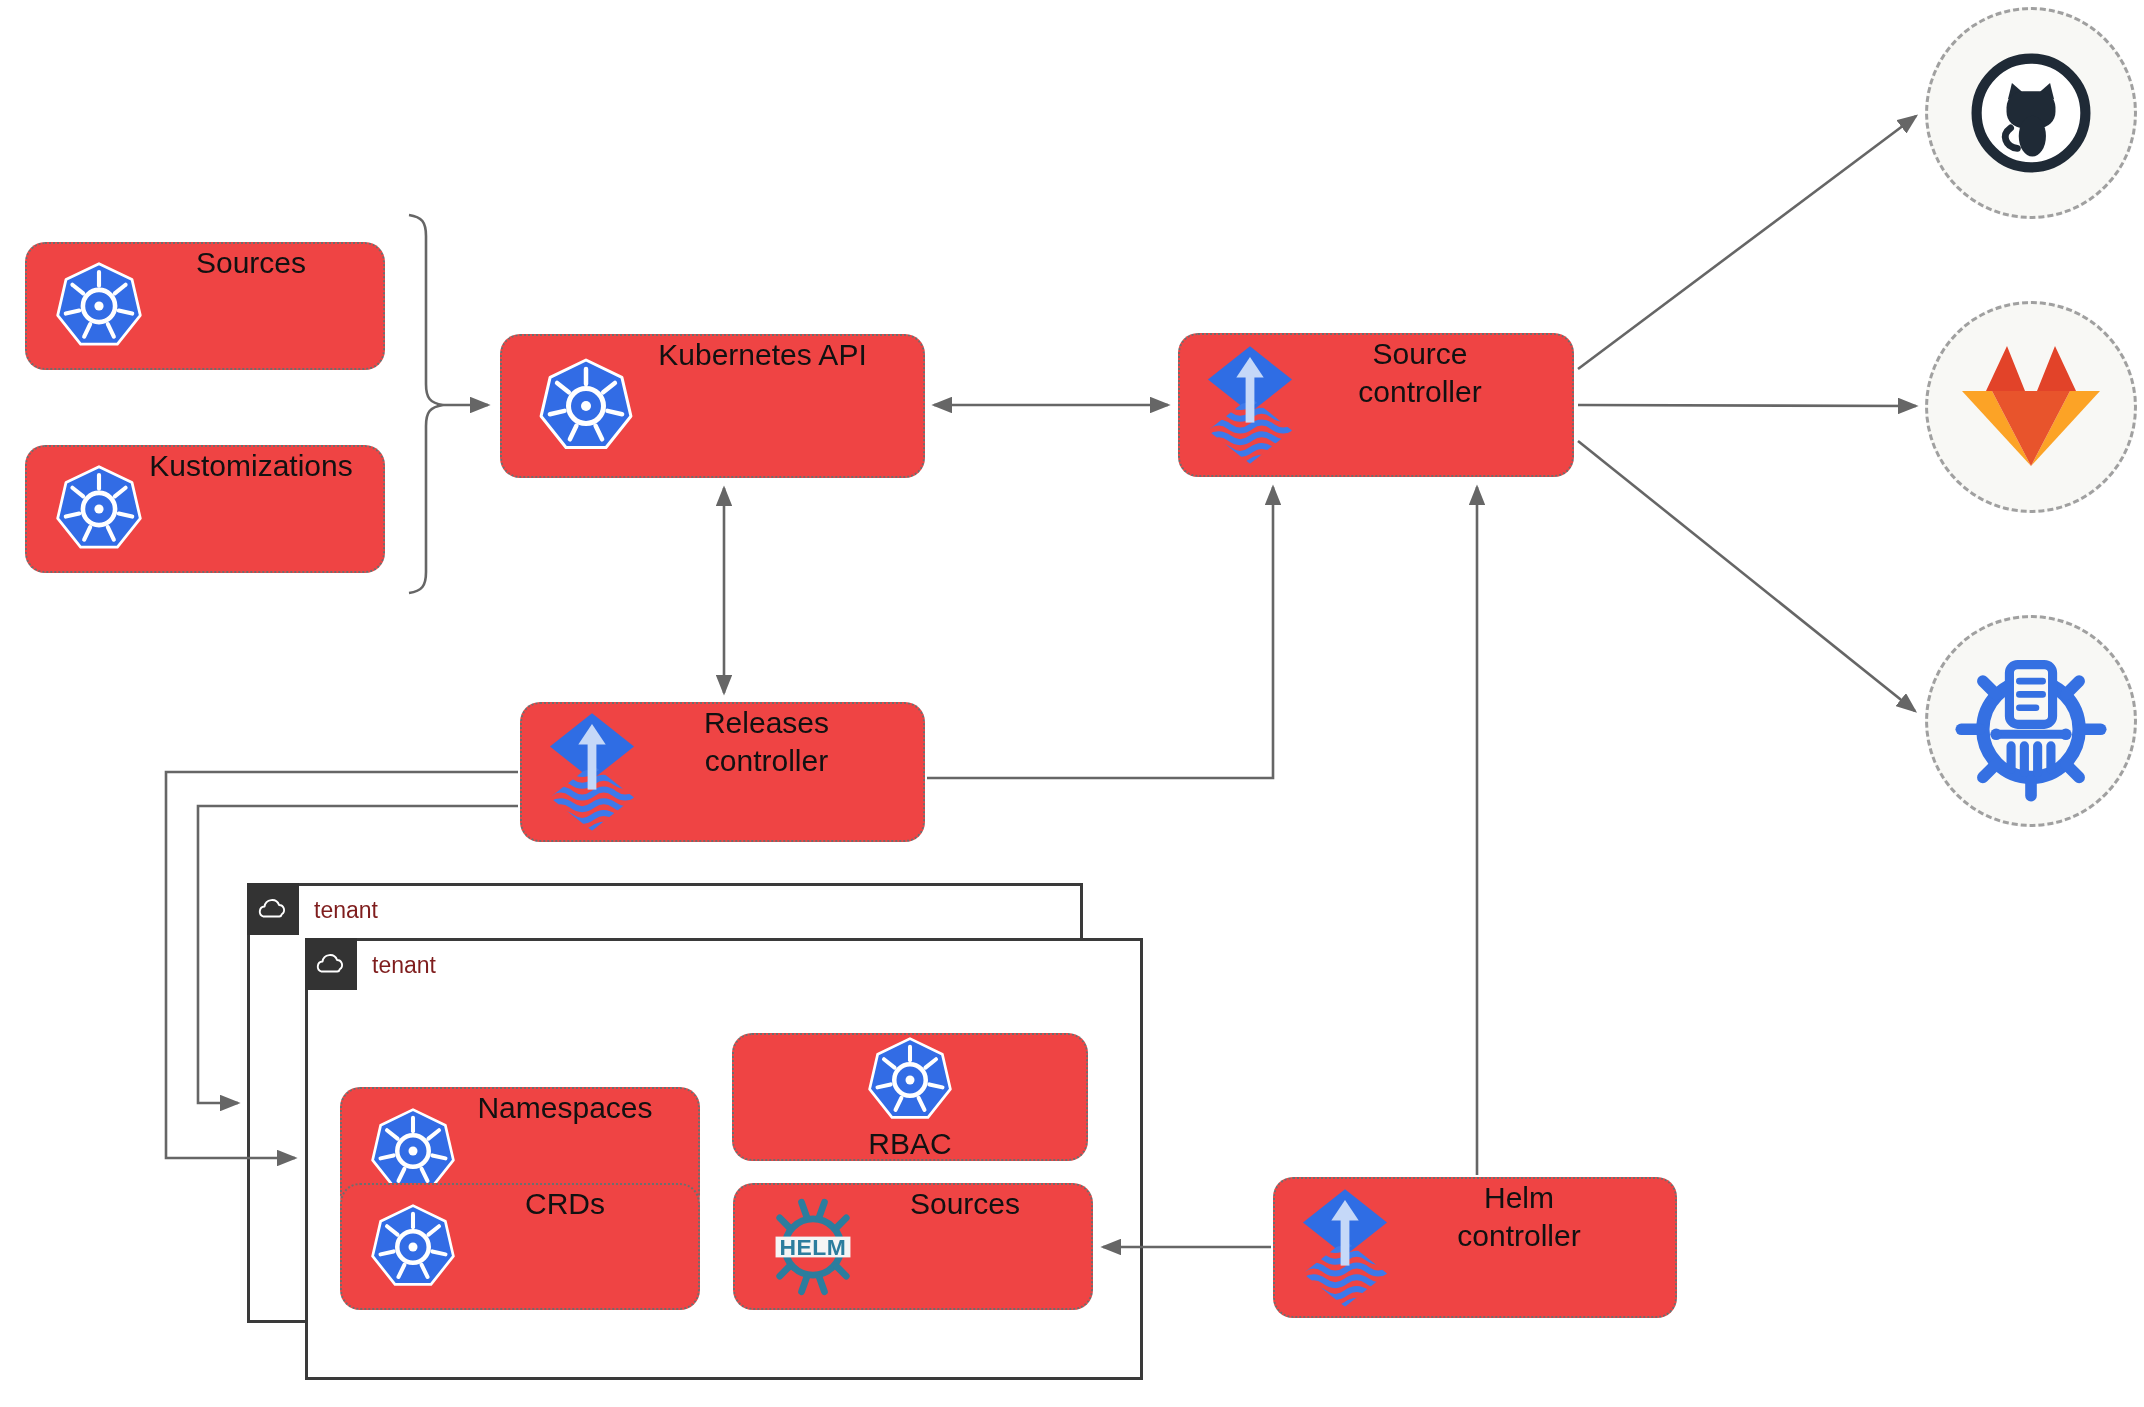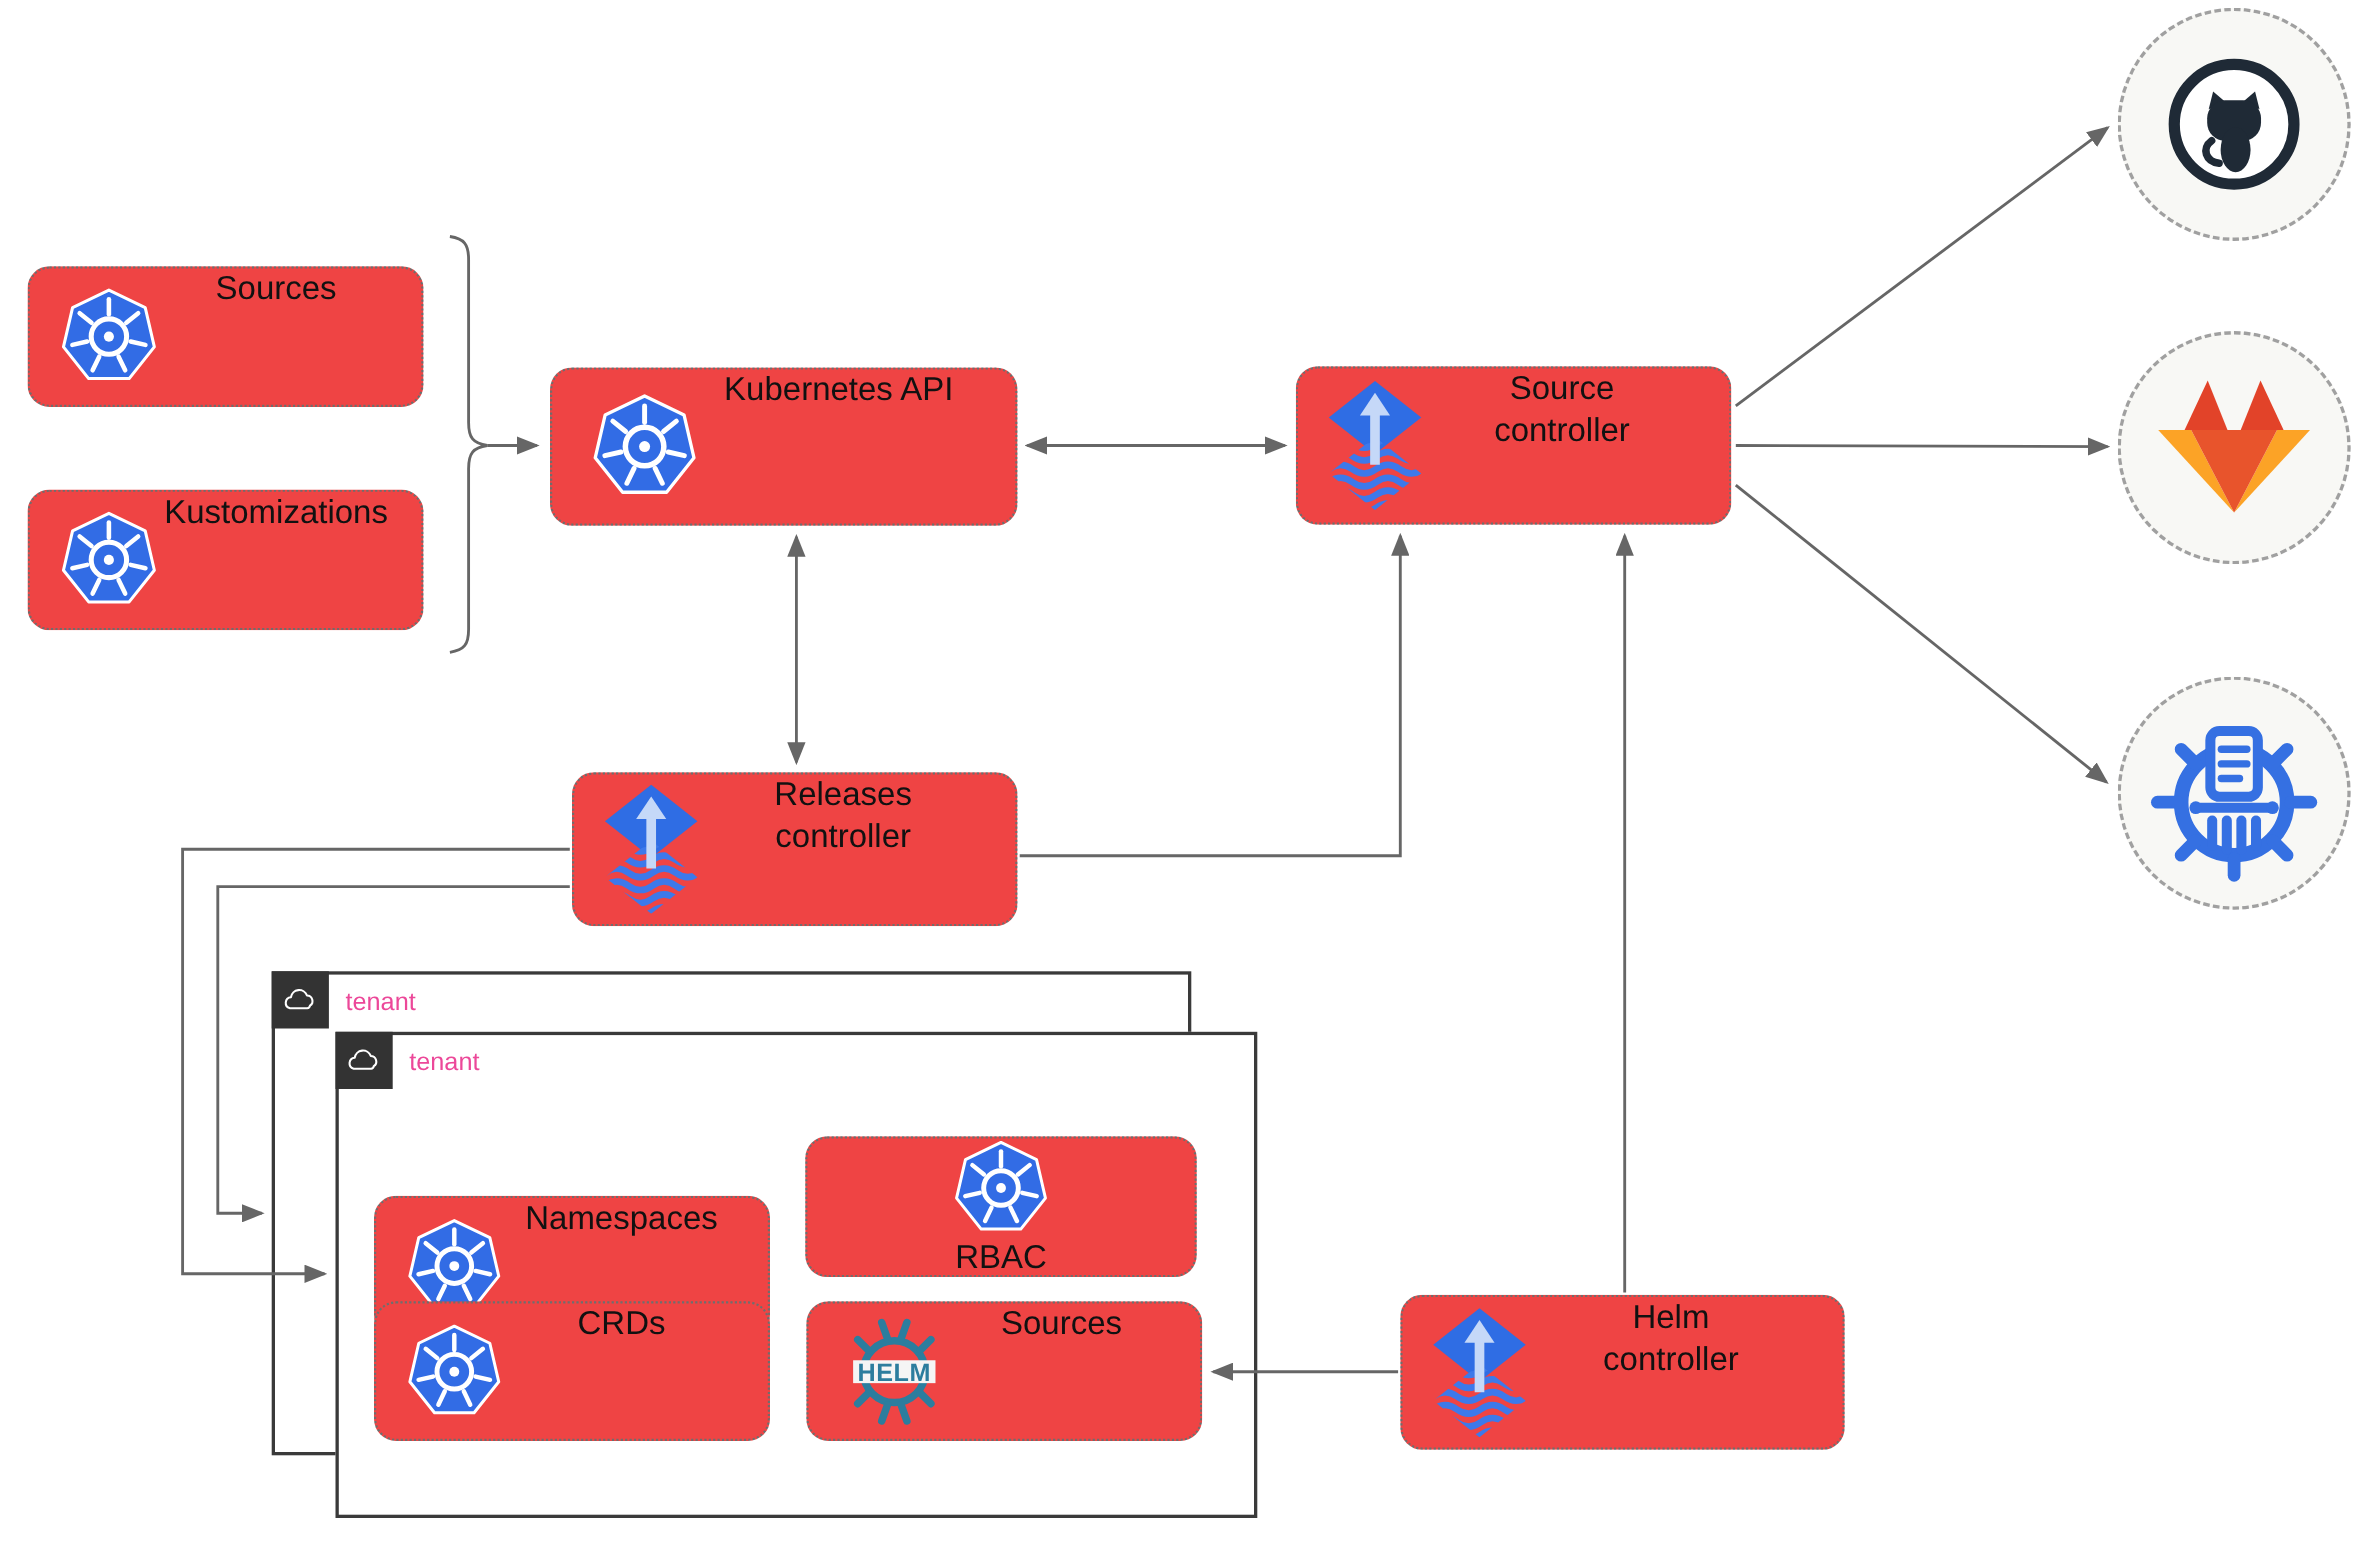--- a/index.html
+++ b/index.html
@@ -11,21 +11,21 @@
         border:2.5px dotted #6e6e6e;border-radius:20px;
         display:flex;padding:0 26px;z-index:4;}
   .node .icon-wrap{flex:0 0 auto;display:flex;align-items:center;justify-content:center;}
   .node .node-label{flex:1 1 auto;text-align:center;font-size:30px;line-height:1.25;color:#111;}
   .node .node-label span{display:block;}
 
   
   .tenant{position:absolute;box-sizing:border-box;background:#ffffff;border:3px solid #3a3a3a;}
   .tenant-header{position:absolute;left:-3px;top:-3px;width:52px;height:52px;background:#333333;
                  display:flex;align-items:center;justify-content:center;}
-  .tenant-label{position:absolute;left:64px;top:11px;font-size:23px;color:#ec4899;}
+  .tenant-label{position:absolute;left:64px;top:11px;font-size:23px;color:#7f1d1d;}
 
   
   .endpoint{position:absolute;box-sizing:border-box;width:212px;height:212px;border-radius:50%;
             background:#f8f8f5;border:3px dashed #a0a0a0;
             display:flex;align-items:center;justify-content:center;z-index:4;}
 
   #wires{position:absolute;left:0;top:0;z-index:5;pointer-events:none;}
   .back-layer{z-index:2;}
   .front-layer{z-index:3;}
 </style>

